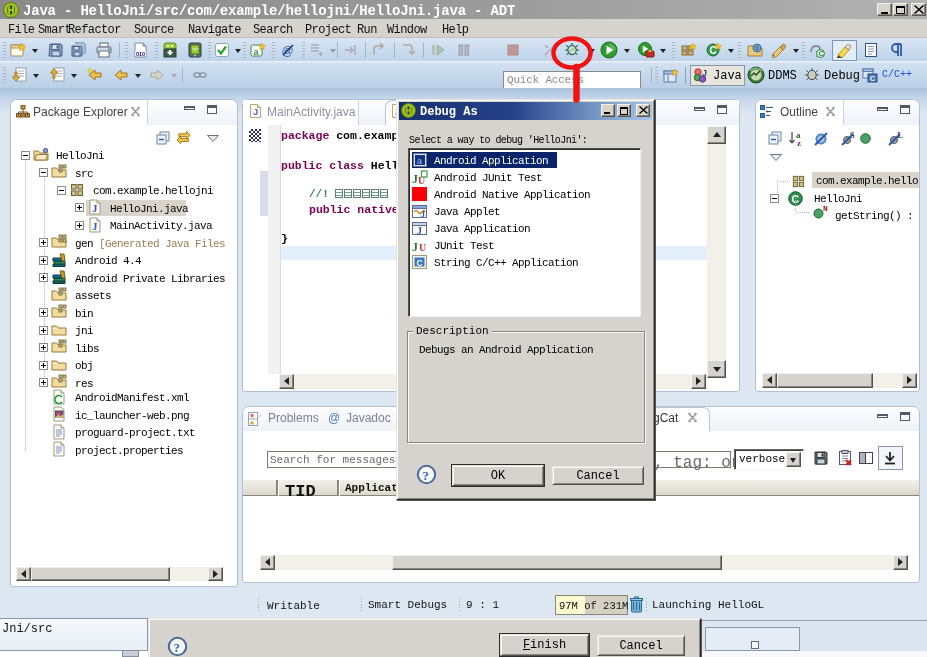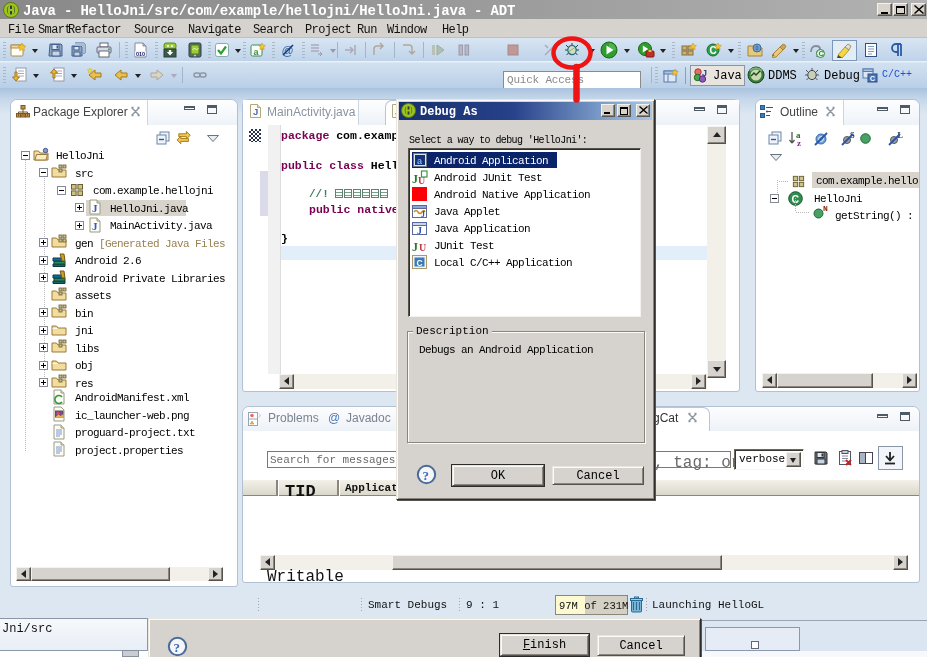--- a/index.html
+++ b/index.html
@@ -500,21 +500,21 @@
 <div class="titem" style="left:110px;top:220px">MainActivity.java</div>
 <div class="expander plus" style="left:39px;top:238px"></div>
 <svg class="a" style="left:51px;top:234px" width="16" height="16" viewBox="0 0 16 16">
         <use href="#i-genfolder"></use>
       </svg>
 <div class="titem" style="left:75px;top:238px">gen <span style="color:#9a7f52">[Generated Java Files</span></div>
 <div class="expander plus" style="left:39px;top:256px"></div>
 <svg class="a" style="left:51px;top:252px" width="16" height="16" viewBox="0 0 16 16">
         <use href="#i-lib"></use>
       </svg>
-<div class="titem" style="left:75px;top:255px">Android 2.6</div>
+<div class="titem" style="left:75px;top:255px">Android 4.4</div>
 <div class="expander plus" style="left:39px;top:273px"></div>
 <svg class="a" style="left:51px;top:269px" width="16" height="16" viewBox="0 0 16 16">
         <use href="#i-lib"></use>
       </svg>
 <div class="titem" style="left:75px;top:273px">Android Private Libraries</div>
 <svg class="a" style="left:51px;top:287px" width="16" height="16" viewBox="0 0 16 16">
         <use href="#i-pfolder"></use>
       </svg>
 <div class="titem" style="left:75px;top:290px">assets</div>
 <div class="expander plus" style="left:39px;top:308px"></div>
@@ -757,21 +757,21 @@
 <div class="sb-trough" style="left:260px;top:555px;width:648px;height:15px"></div>
 <div class="sb-btn" style="left:260px;top:555px;width:15px;height:15px"></div>
 <div class="tri" style="left:265px;top:558px;border-top:4px solid transparent;border-bottom:4px solid transparent;border-right:5px solid #222"></div>
 <div class="sb-thumb" style="left:392px;top:555px;width:330px;height:15px"></div>
 <div class="sb-btn" style="left:893px;top:555px;width:15px;height:15px"></div>
 <div class="tri" style="left:898px;top:558px;border-top:4px solid transparent;border-bottom:4px solid transparent;border-left:5px solid #222"></div>
 </div>
 
 <div id="statusbar">
 <div class="a" style="left:258px;top:598px;width:1px;height:14px;background-image:repeating-linear-gradient(180deg,#9aa8b8 0 1px,transparent 1px 3px)"></div>
-<div class="a mono" style="left:267px;top:568px;font-size:16px;color:#111">Writable</div>
+<div class="a mono" style="left:267px;top:600px;font-size:11px;color:#111">Writable</div>
 <div class="a" style="left:361px;top:598px;width:1px;height:14px;background-image:repeating-linear-gradient(180deg,#9aa8b8 0 1px,transparent 1px 3px)"></div>
 <div class="a mono" style="left:368px;top:599px;font-size:11px;color:#111">Smart Debugs</div>
 <div class="a" style="left:459px;top:598px;width:1px;height:14px;background-image:repeating-linear-gradient(180deg,#9aa8b8 0 1px,transparent 1px 3px)"></div>
 <div class="a mono" style="left:466px;top:599px;font-size:11px;color:#111">9 : 1</div>
 
 <div class="a" style="left:555px;top:595px;width:73px;height:20px;background:#d4d0c4;border:1px solid #8a8678"></div>
 <div class="a" style="left:556px;top:596px;width:29px;height:18px;background:#fdfad2"></div>
 <div class="a mono" style="left:559px;top:600px;font-size:10.5px;color:#111;white-space:pre">97M of 231M</div>
 <svg class="a" style="left:629px;top:596px" width="15" height="18" viewBox="0 0 15 18">
       <rect x="2.5" y="4" width="10" height="12" rx="1" fill="#7ab4d4" stroke="#2a6a94"></rect>
@@ -859,21 +859,21 @@
 <svg class="a" style="left:412px;top:238px;z-index:52" width="16" height="15" viewBox="0 0 16 15">
       <text x="0" y="13" font-size="12" font-weight="bold" fill="#2a7a2a" font-family="Liberation Serif">J</text>
       <text x="7" y="13" font-size="10" font-weight="bold" fill="#c03848" font-family="Liberation Serif">U</text>
     </svg>
 <div class="a mono" style="left:434px;top:240px;font-size:11px;color:#000;z-index:52;letter-spacing:-0.6px;white-space:pre">JUnit Test</div>
 <svg class="a" style="left:412px;top:255px;z-index:52" width="15" height="14" viewBox="0 0 15 14">
       <rect x="0.5" y="0.5" width="14" height="13" fill="#eef4fa" stroke="#a89a6a"></rect>
       <rect x="2.5" y="2.5" width="10" height="9" fill="#3a7ab8"></rect>
       <text x="4.5" y="10.5" font-size="8.5" font-weight="bold" fill="#fff" font-family="Liberation Sans">C</text>
     </svg>
-<div class="a mono" style="left:434px;top:257px;font-size:11px;color:#000;z-index:52;letter-spacing:-0.6px;white-space:pre">Local C/C++ Application</div>
+<div class="a mono" style="left:434px;top:257px;font-size:11px;color:#000;z-index:52;letter-spacing:-0.6px;white-space:pre">String C/C++ Application</div>
 
 <div class="a" style="left:407px;top:331px;width:238px;height:112px;border:1px solid #8a867c;box-shadow:inset 1px 1px 0 #fcfbf8, 1px 1px 0 #fcfbf8;z-index:51"></div>
 <div class="a mono" style="left:413px;top:325px;font-size:11px;color:#000;background:#d6d3ce;padding:0 3px;z-index:52;white-space:pre">Description</div>
 <div class="a mono" style="left:419px;top:344px;font-size:11px;color:#000;z-index:52;white-space:pre;letter-spacing:-0.6px">Debugs an Android Application</div>
 
 <svg class="a" style="left:416px;top:464px;z-index:52" width="21" height="21" viewBox="0 0 21 21">
       <circle cx="10.5" cy="10.5" r="8.7" fill="#f4f6f8" stroke="#4a6a9a" stroke-width="2"></circle>
       <text x="6.5" y="15.5" font-size="13" font-weight="bold" fill="#3a6ab8" font-family="Liberation Serif">?</text>
     </svg>
 <div class="a" style="left:451px;top:464px;width:94px;height:23px;background:#d6d3ce;border:1px solid #2f2d2a;z-index:51"></div>

